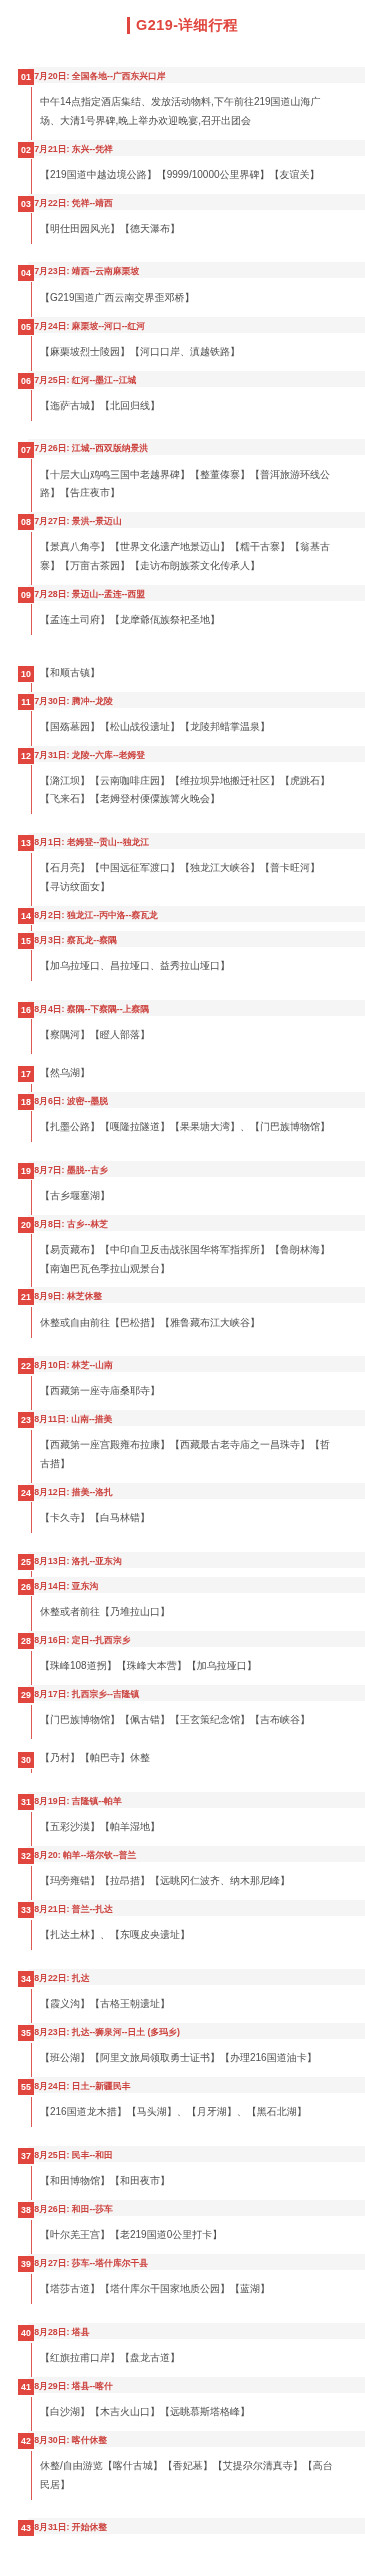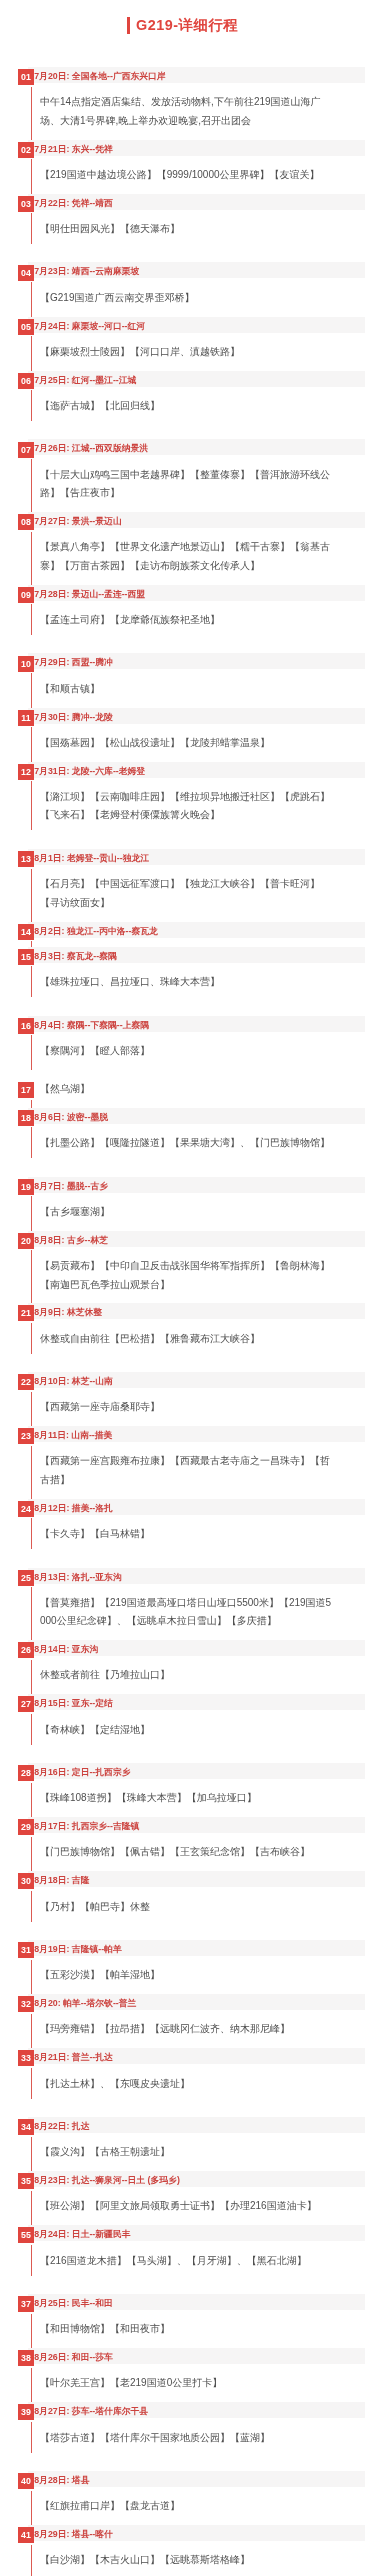--- a/index.html
+++ b/index.html
@@ -175,23 +175,20 @@
       <div class="vline"></div>
       <div class="badge">09</div>
       <div class="bar">
         <span class="header-text">7月28日: 景迈山--孟连--西盟</span>
       </div>
       <div class="desc">【孟连土司府】【龙摩爺佤族祭祀圣地】</div>
     </div>
     <div class="entry">
       <div class="vline"></div>
       <div class="badge">10</div>
-      <div class="bar">
-        <span class="header-text">7月29日: 西盟--腾冲</span>
-      </div>
       <div class="desc">【和顺古镇】</div>
     </div>
     <div class="entry">
       <div class="vline"></div>
       <div class="badge">11</div>
       <div class="bar">
         <span class="header-text">7月30日: 腾冲--龙陵</span>
       </div>
       <div class="desc">【国殇墓园】【松山战役遗址】【龙陵邦蜡掌温泉】</div>
     </div>
@@ -217,21 +214,21 @@
       <div class="bar">
         <span class="header-text">8月2日: 独龙江--丙中洛--察瓦龙</span>
       </div>
     </div>
     <div class="entry group-end">
       <div class="vline"></div>
       <div class="badge">15</div>
       <div class="bar">
         <span class="header-text">8月3日: 察瓦龙--察隅</span>
       </div>
-      <div class="desc">【雄珠拉垭口、昌拉垭口、珠峰大本营】</div>
+      <div class="desc">【加乌拉垭口、昌拉垭口、益秀拉山垭口】</div>
     </div>
     <div class="entry">
       <div class="vline"></div>
       <div class="badge">16</div>
       <div class="bar">
         <span class="header-text">8月4日: 察隅--下察隅--上察隅</span>
       </div>
       <div class="desc">【察隅河】【瞪人部落】</div>
     </div>
     <div class="entry">
@@ -294,60 +291,48 @@
         <span class="header-text">8月12日: 措美--洛扎</span>
       </div>
       <div class="desc">【卡久寺】【白马林错】</div>
     </div>
     <div class="entry">
       <div class="vline"></div>
       <div class="badge">25</div>
       <div class="bar">
         <span class="header-text">8月13日: 洛扎--亚东沟</span>
       </div>
-      <div class="desc">【普莫雍措】【219国道最高垭口塔日山垭口5500米】【219国道5000公里纪念碑】、【远眺卓木拉日雪山】【多庆措】</div>
     </div>
     <div class="entry">
       <div class="vline"></div>
       <div class="badge">26</div>
       <div class="bar">
         <span class="header-text">8月14日: 亚东沟</span>
       </div>
       <div class="desc">休整或者前往【乃堆拉山口】</div>
     </div>
-    <div class="entry group-end">
-      <div class="vline"></div>
-      <div class="badge">27</div>
-      <div class="bar">
-        <span class="header-text">8月15日: 亚东--定结</span>
-      </div>
-      <div class="desc">【奇林峡】【定结湿地】</div>
-    </div>
     <div class="entry">
       <div class="vline"></div>
       <div class="badge">28</div>
       <div class="bar">
         <span class="header-text">8月16日: 定日--扎西宗乡</span>
       </div>
       <div class="desc">【珠峰108道拐】【珠峰大本营】【加乌拉垭口】</div>
     </div>
     <div class="entry">
       <div class="vline"></div>
       <div class="badge">29</div>
       <div class="bar">
         <span class="header-text">8月17日: 扎西宗乡--吉隆镇</span>
       </div>
       <div class="desc">【门巴族博物馆】【佩古错】【王玄策纪念馆】【吉布峡谷】</div>
     </div>
     <div class="entry group-end">
       <div class="vline"></div>
       <div class="badge">30</div>
-      <div class="bar">
-        <span class="header-text">8月18日: 吉隆</span>
-      </div>
       <div class="desc">【乃村】【帕巴寺】休整</div>
     </div>
     <div class="entry">
       <div class="vline"></div>
       <div class="badge">31</div>
       <div class="bar">
         <span class="header-text">8月19日: 吉隆镇--帕羊</span>
       </div>
       <div class="desc">【五彩沙漠】【帕羊湿地】</div>
     </div>

